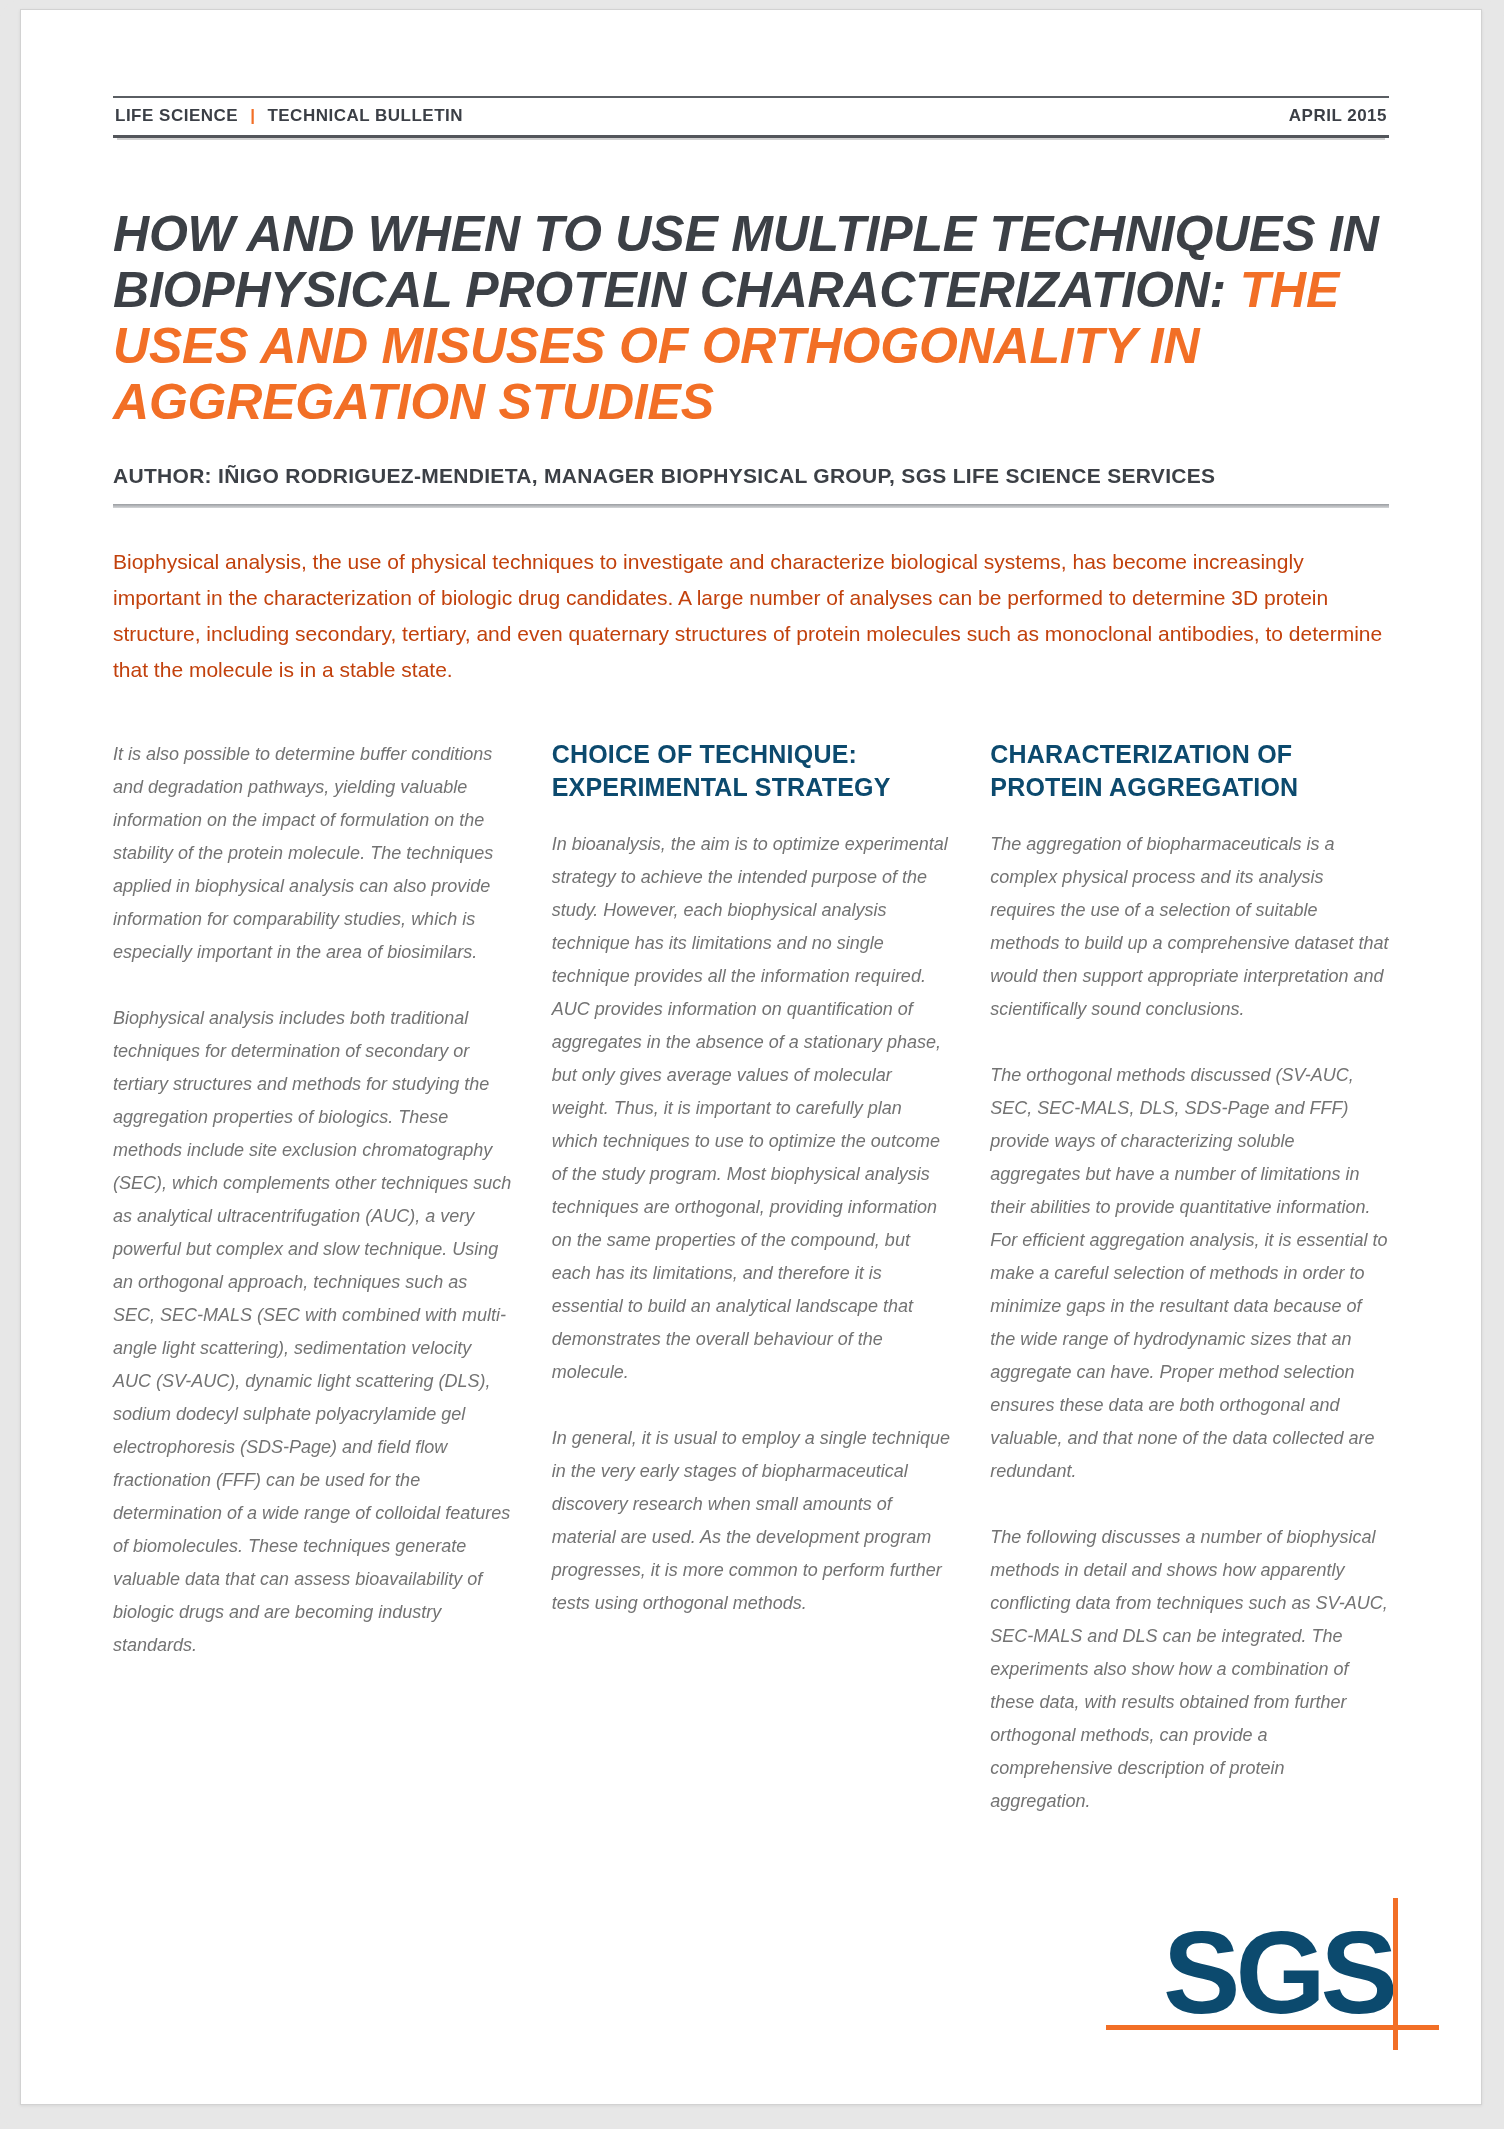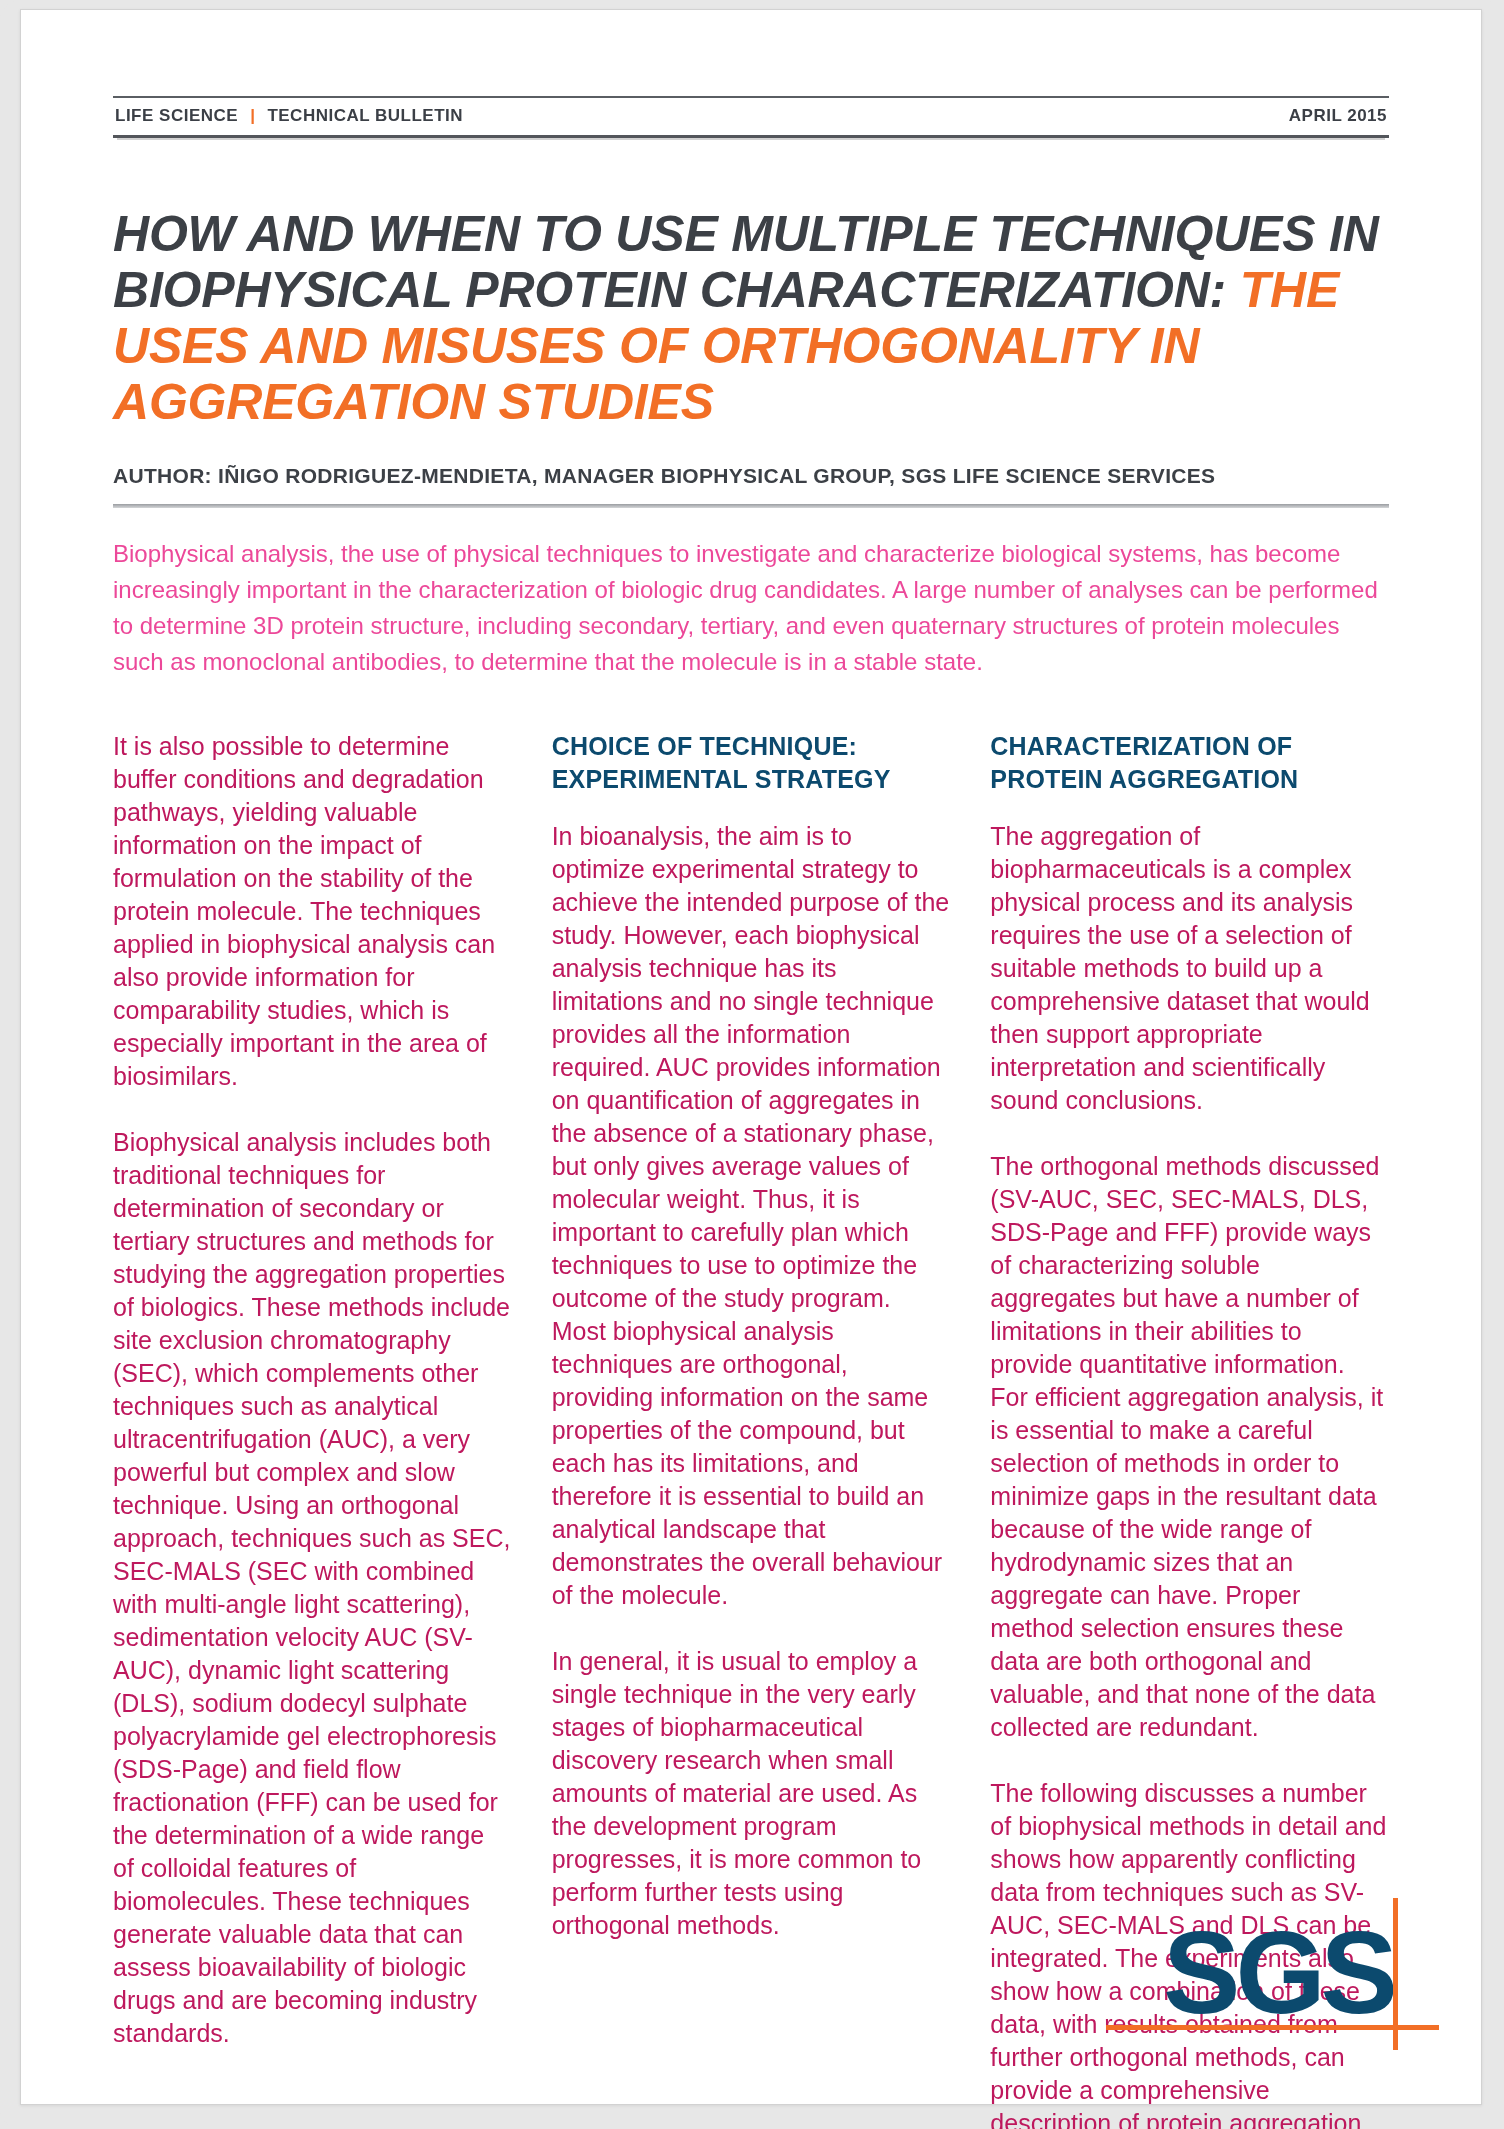--- a/index.html
+++ b/index.html
@@ -66,45 +66,46 @@
     letter-spacing: 0.3px;
     color: #3c4046;
   }
   .title-rule {
     margin-top: 16px;
     height: 4px;
     background: linear-gradient(#9a9da1, #d4d6d8);
   }
   
   .intro-paragraph {
-    margin-top: 28px;
-    font-size: 24px;
+    margin-top: 36px;
+    font-size: 21px;
     line-height: 36px;
-    color: #ec4899;
+    color: #c2410c;
   }
   
   .columns {
     margin-top: 50px;
     display: flex;
     gap: 40px;
   }
   .column { flex: 1 1 0; min-width: 0; }
   .column-heading {
     font-size: 25px;
     line-height: 33px;
     font-weight: bold;
     letter-spacing: 0.2px;
     color: #0c4a6e;
     margin: 0 0 24px 0;
   }
   .body-para {
-    font-size: 25px;
+    font-size: 18px;
     line-height: 33px;
-    color: #be185d;
+    color: #737373;
     margin: 0 0 33px 0;
+    font-style: italic;
   }
   
   .sgs-logo {
     position: absolute;
     left: 1085px;
     top: 1880px;
     width: 333px;
     height: 165px;
   }
   .sgs-logo .logo-text {

